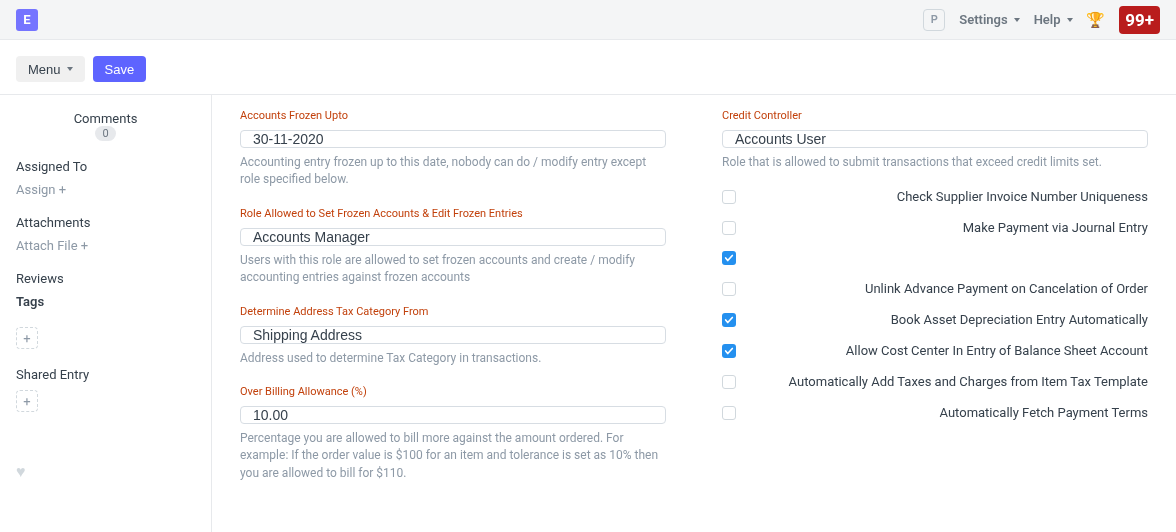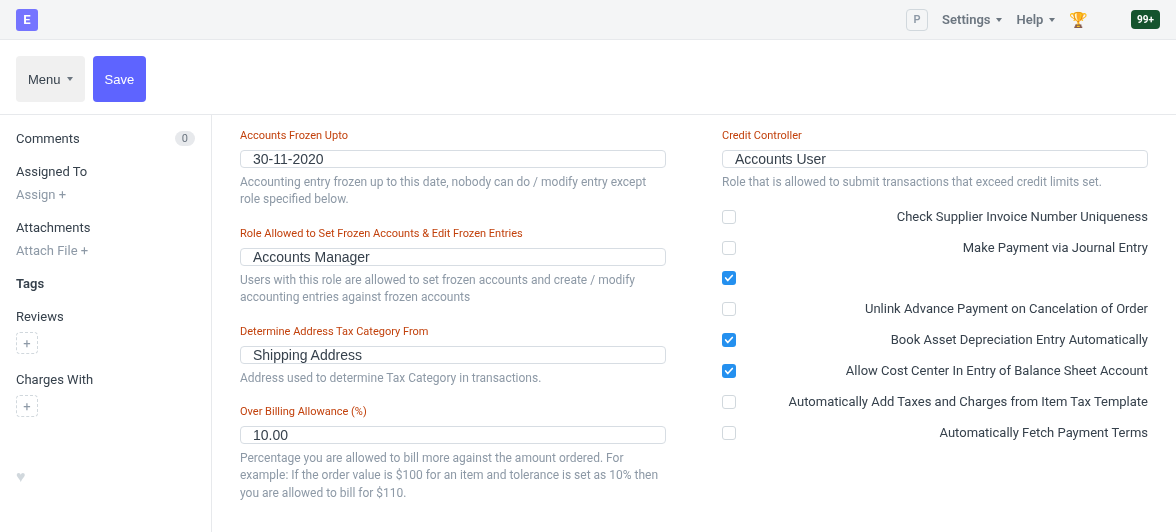--- a/index.html
+++ b/index.html
@@ -86,43 +86,42 @@
       border-right: 3.5px solid transparent;
       border-top: 4px solid #6c7680;
       display: inline-block;
       margin-left: 2px;
     }
     .trophy {
       color: #8d99a6;
       font-size: 15px;
     }
     .notif {
-      background: #14532d;
+      background: #b91c1c;
       color: #fff;
       font-weight: 700;
-      font-size: 10px;
+      font-size: 17px;
       padding: 4px 6px;
       border-radius: 4px;
-      margin-left: 29px;
     }
     .page-header {
       display: flex;
       align-items: center;
       justify-content: space-between;
       padding: 16px 16px 12px 16px;
       border-bottom: 1px solid #e7e9ec;
     }
     .page-title {
       font-size: 22px;
       font-weight: 700;
       color: #36414c;
     }
     .header-actions { display: flex; gap: 8px; }
     .btn {
-      height: 46px;
+      height: 26px;
       padding: 0 12px;
       border-radius: 4px;
       font-size: 13px;
       font-weight: 500;
       display: flex;
       align-items: center;
       gap: 4px;
       border: none;
       cursor: pointer;
     }
@@ -143,20 +142,21 @@
       padding: 16px 16px;
       font-size: 13px;
       min-height: 480px;
     }
     .sidebar-row {
       display: flex;
       align-items: center;
       justify-content: space-between;
       color: #36414c;
       margin-bottom: 18px;
+      flex-direction: column;
     }
     .sidebar-heading {
       color: #36414c;
       margin-bottom: 8px;
       margin-top: 6px;
     }
     .sidebar-action {
       color: #8d99a6;
       margin-bottom: 18px;
       cursor: pointer;
@@ -287,24 +287,24 @@
 
   <div class="sidebar">
     <div class="sidebar-row">
       <span>Comments</span>
       <span class="count-badge">0</span>
     </div>
     <div class="sidebar-heading">Assigned To</div>
     <div class="sidebar-action">Assign +</div>
     <div class="sidebar-heading">Attachments</div>
     <div class="sidebar-action">Attach File +</div>
+    <div class="sidebar-heading">Reviews</div>
     <div class="sidebar-heading" style="font-weight:600;color:#36414c;margin-bottom:18px">Tags</div>
-    <div class="sidebar-heading">Reviews</div>
     <div class="add-box">+</div>
-    <div class="sidebar-heading" style="margin-top:18px">Charges With</div>
+    <div class="sidebar-heading" style="margin-top:18px">Shared Entry</div>
     <div class="add-box">+</div>
     <div class="heart">♥</div>
   </div>
 
   <div class="form-area">
     <div class="form-col">
       <div class="field-label">Accounts Frozen Upto</div>
       <input class="text-input" type="text" value="30-11-2020" style="">
       <div class="help-text">Accounting entry frozen up to this date, nobody can do / modify entry except role specified below.</div>
 

